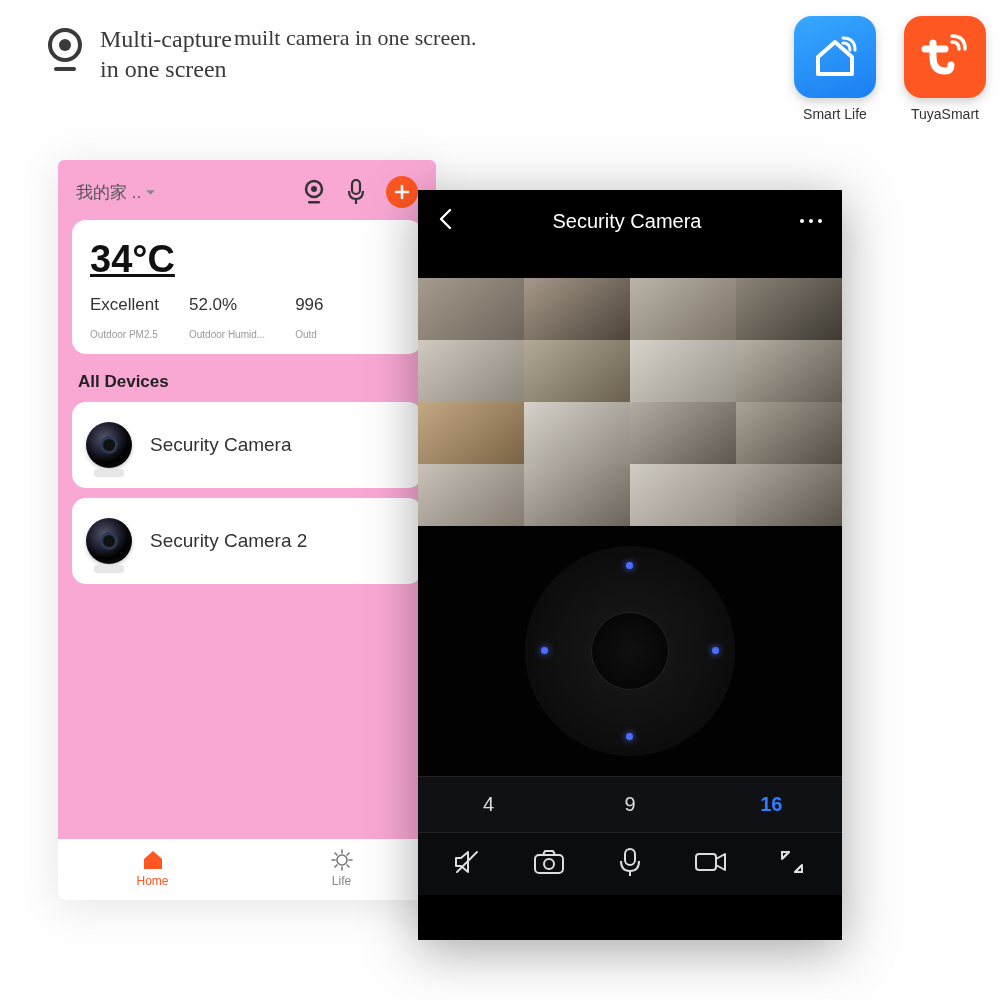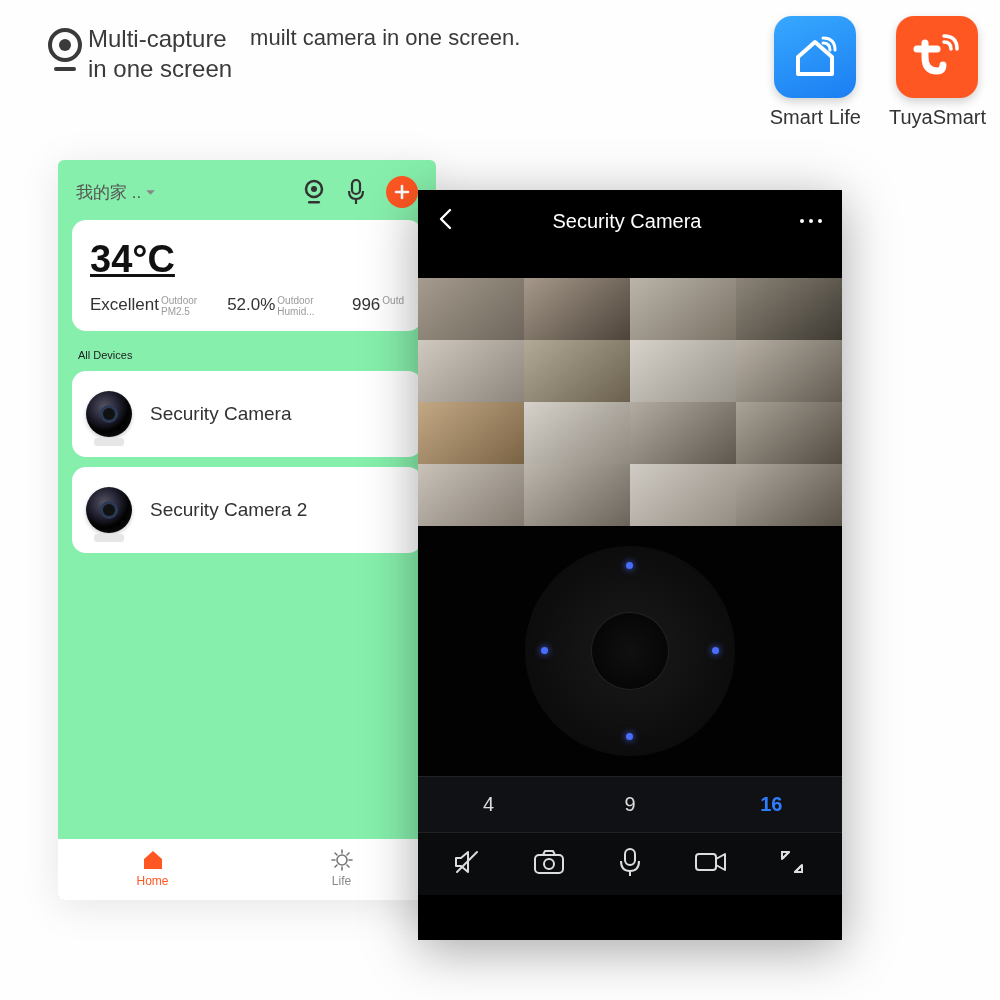--- a/index.html
+++ b/index.html
@@ -20,51 +20,53 @@
     display: flex;
     align-items: flex-start;
   }
   .header-icon {
     width: 46px;
     height: 46px;
     margin-top: 4px;
     display:flex;align-items:center;justify-content:center;
   }
   .header-text {
+    margin-left: 12px;
     display: flex;
-    gap: 18px;
+    gap: 2px;
+    font-family: Liberation Serif, serif;
   }
   .ht-col1 { color:#3a3a3a; font-size:24px; font-weight:500; line-height:1.25; }
   .ht-col2 { color:#3a3a3a; font-size:22px; font-weight:400; line-height:1.3; }
 
   .app-badges {
     position: absolute;
     top: 16px;
     right: 14px;
     display: flex;
     gap: 28px;
   }
   .app-badge { display:flex; flex-direction:column; align-items:center; gap:8px; }
   .badge-icon {
     width: 82px; height: 82px; border-radius: 18px;
     display:flex;align-items:center;justify-content:center;
     box-shadow: 0 4px 10px rgba(0,0,0,0.18);
   }
   .badge-blue { background: linear-gradient(160deg,#37a8ff 0%, #1b7ef2 100%); }
   .badge-orange { background: #ff5722; }
-  .badge-label { color:#333; font-size:20px; }
+  .badge-label { color:#333; font-size:14px; }
 
   
   .phone1 {
     position:absolute;
     top: 160px;
     left: 58px;
     width: 378px;
     height: 740px;
-    background: #86efac;
+    background: #f9a8d4;
     border-radius: 6px;
     box-shadow: 0 6px 40px rgba(0,0,0,0.10);
     overflow: hidden;
   }
   .p1-top {
     display:flex; align-items:center; justify-content:space-between;
     padding: 16px 18px 12px 18px;
   }
   .p1-home-sel { color:#555; font-size:17px; display:flex; align-items:center; gap:4px;}
   .p1-top-icons { display:flex; align-items:center; gap:20px; }
@@ -75,25 +77,25 @@
   }
 
   .p1-card {
     margin: 0 14px 10px 14px;
     background:#fff;
     border-radius:14px;
     padding: 18px 18px 14px 18px;
   }
   .p1-temp { font-weight:700; font-size:38px; color:#111;text-decoration:underline;}
   .p1-metrics { display:flex; gap:30px; margin-top:14px;}
-  .p1-m { display:flex; flex-direction:row; gap:2px;}
+  .p1-m { display:flex; flex-direction:column; gap:14px;}
   .p1-m-val { color:#333; font-size:17px; font-weight:500;}
   .p1-m-lbl { color:#9b9b9b; font-size:10px;}
 
-  .p1-section { padding: 8px 20px 10px 20px; font-size:11px; font-weight:400; color:#222;}
+  .p1-section { padding: 8px 20px 10px 20px; font-size:17px; font-weight:700; color:#222;}
   .p1-list { display:flex; flex-direction:column; gap:10px; padding: 0 14px;}
   .p1-item {
     background:#fff; border-radius:14px; padding:20px 14px;
     display:flex; align-items:center; gap:18px;
   }
   .cam-thumb {
     width:46px;height:46px;border-radius:50%;
     background: radial-gradient(circle at 40% 35%, #556 0%, #223 35%, #000 60%);
     position:relative;
     box-shadow: inset -2px -2px 6px rgba(255,255,255,0.05), 0 2px 4px rgba(0,0,0,0.2);

